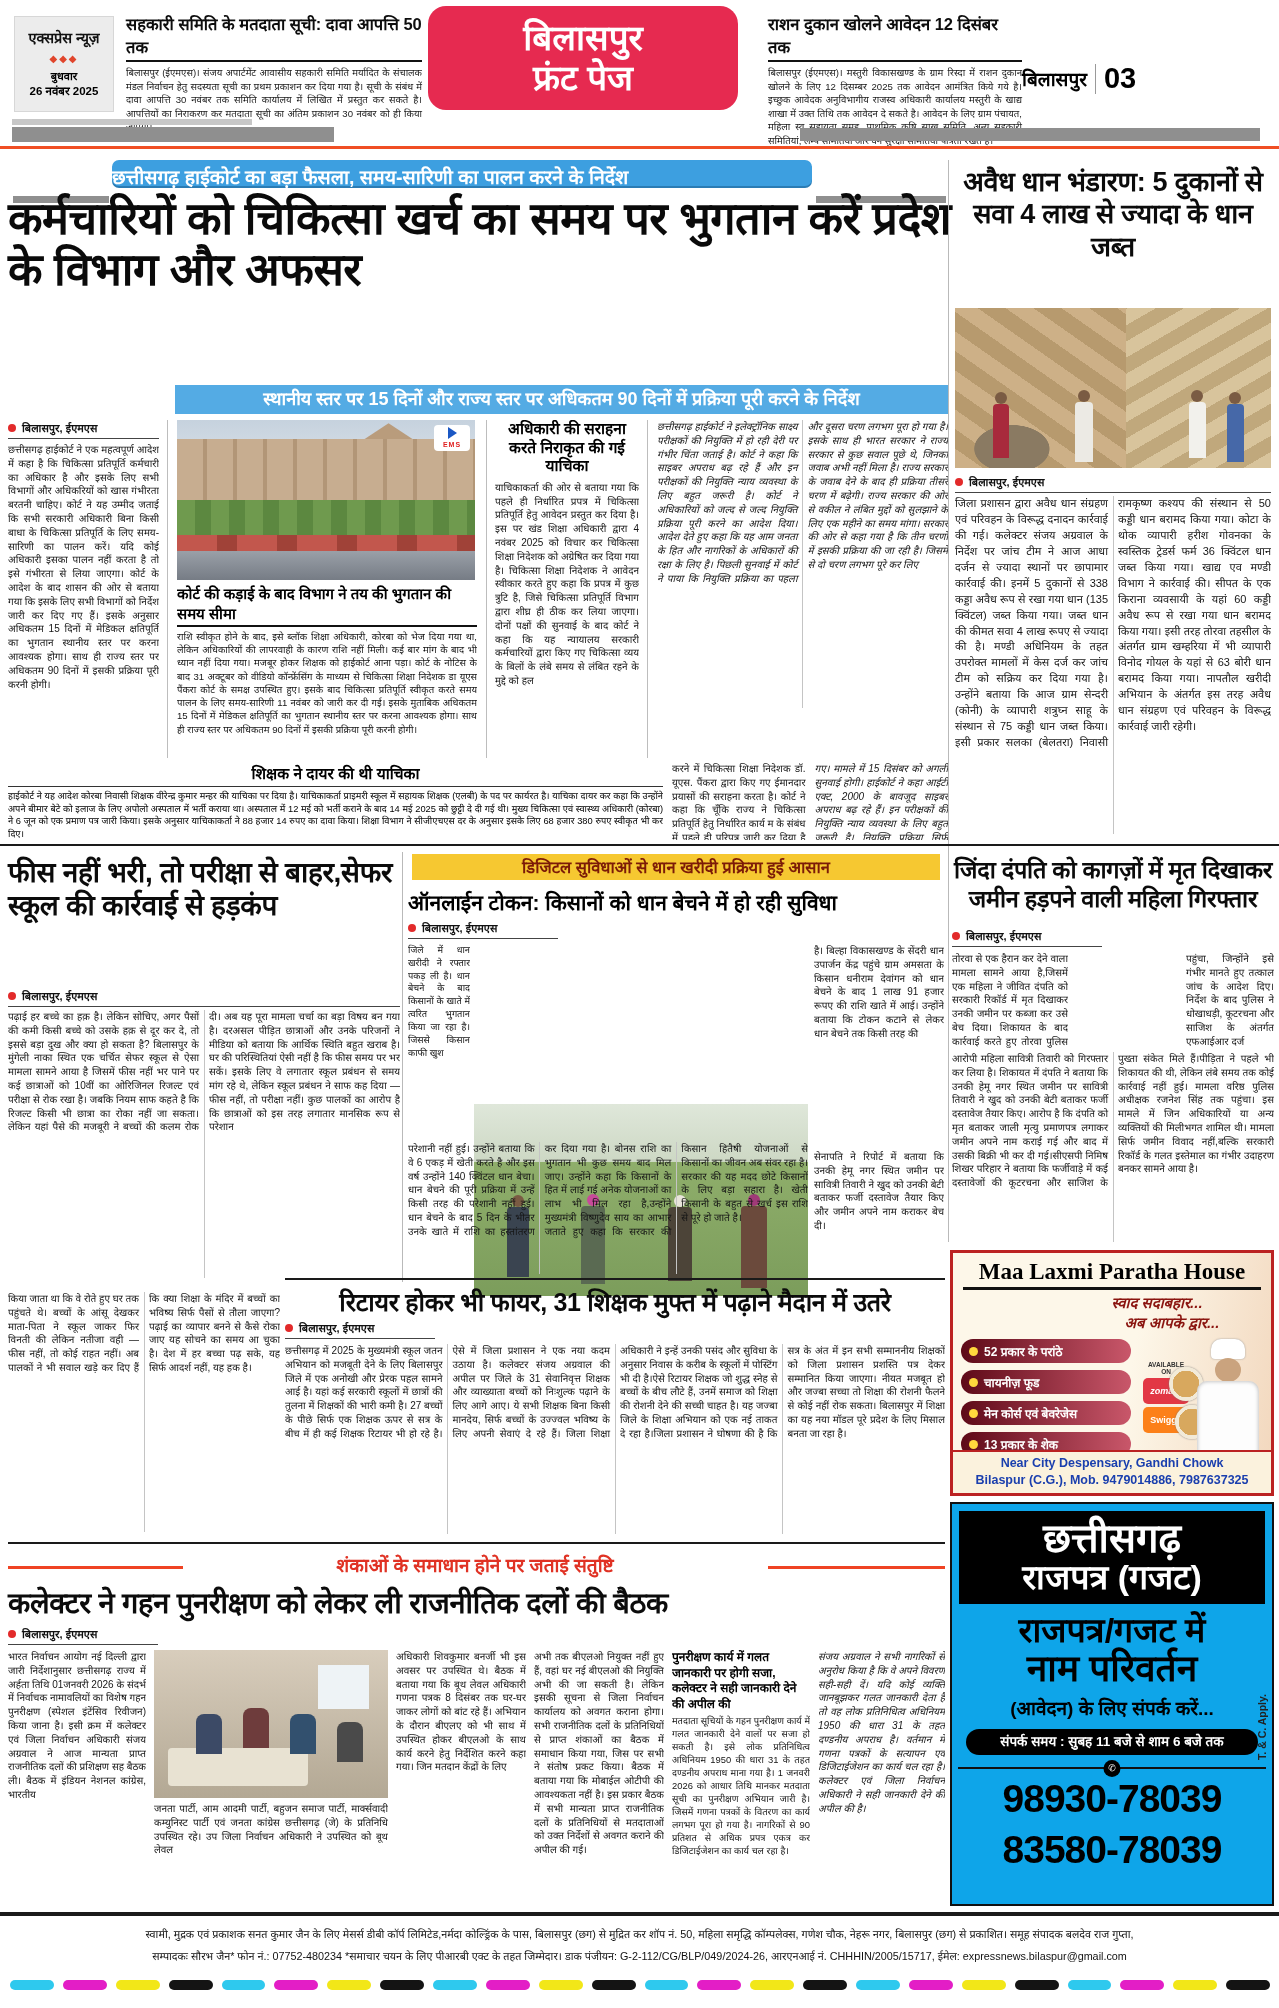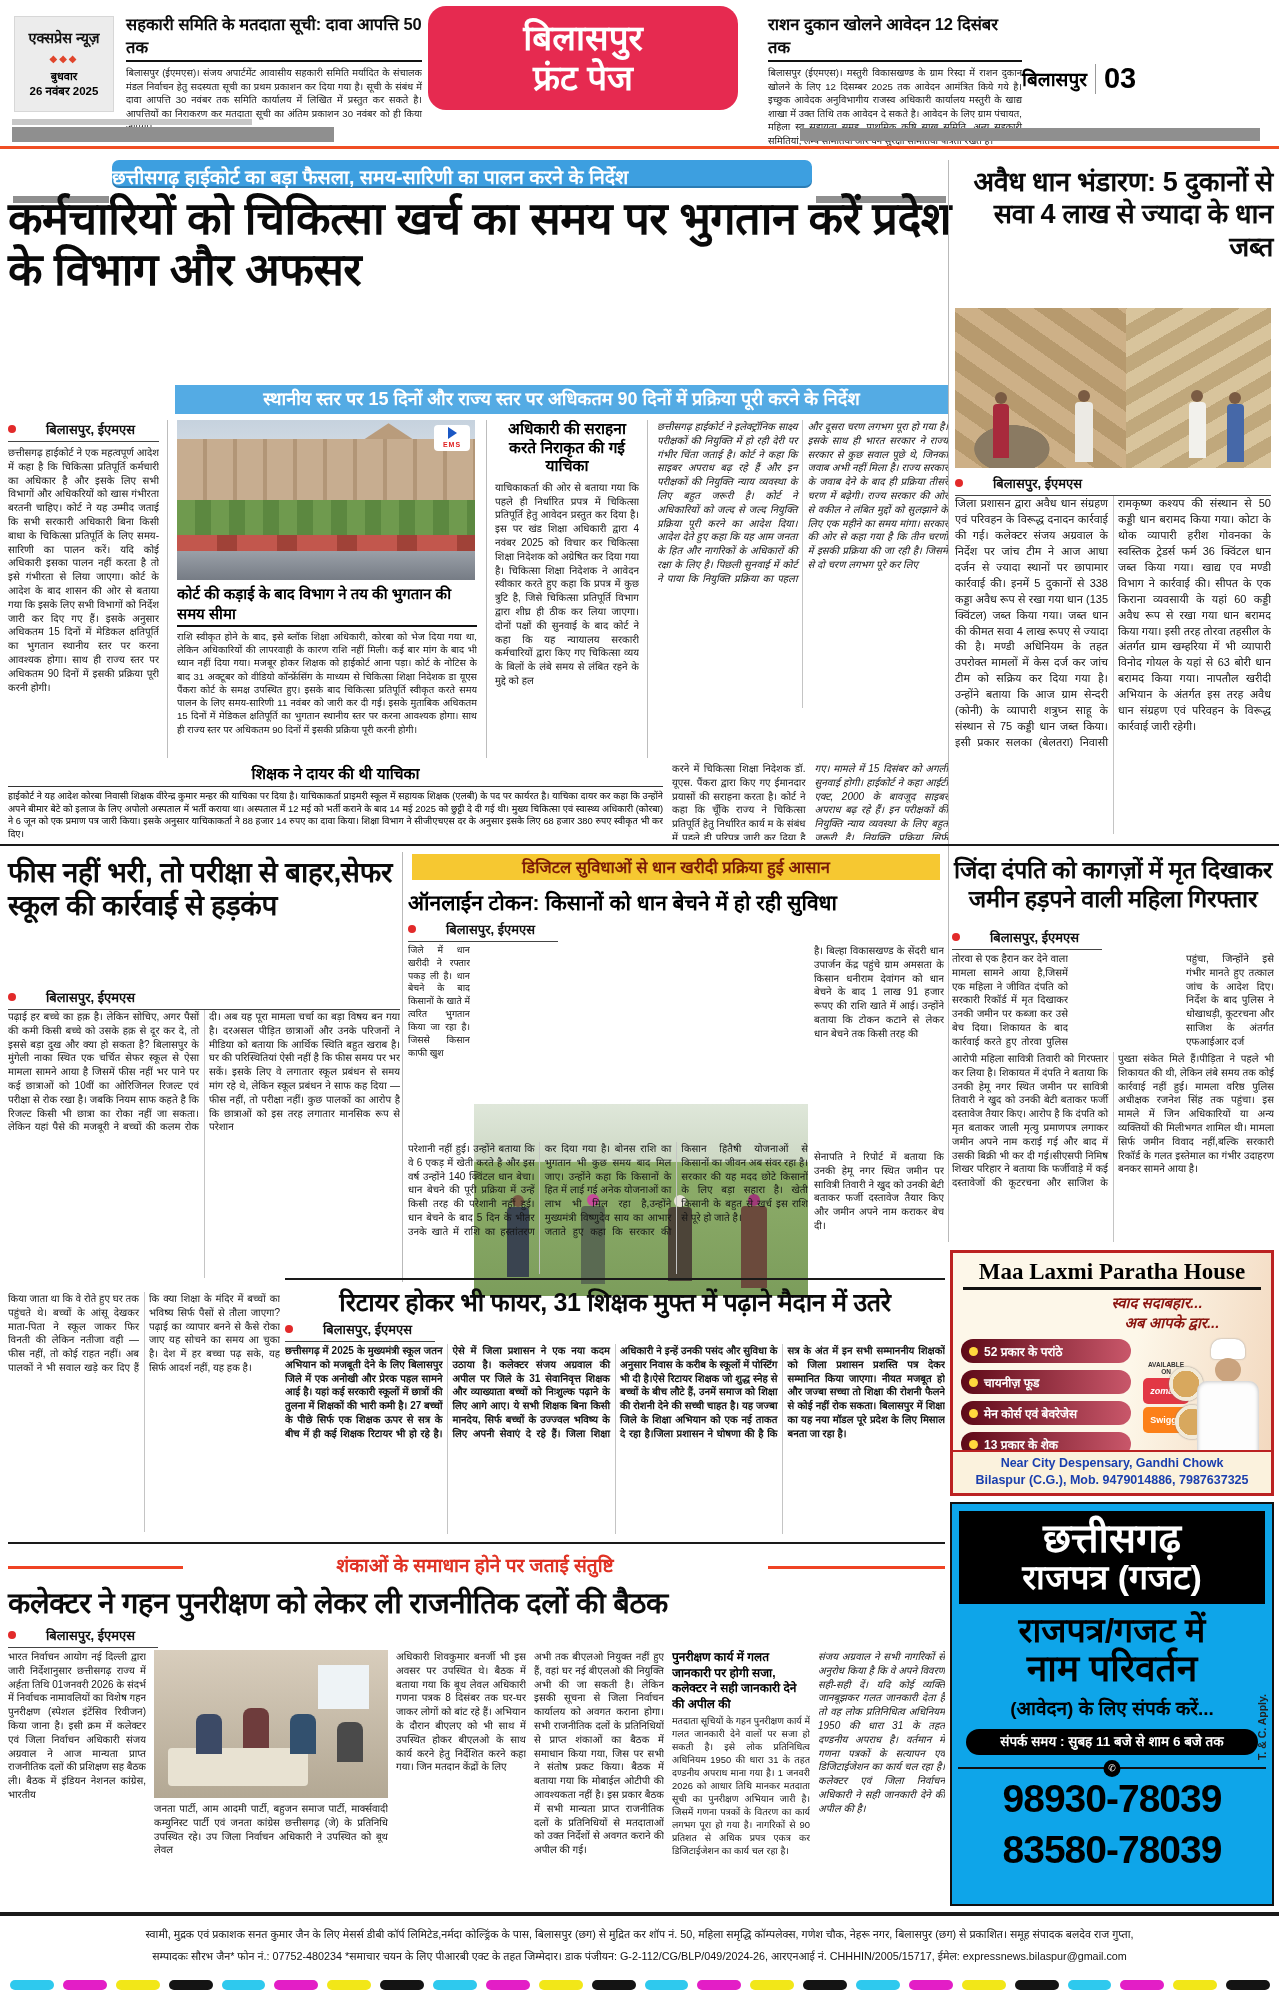--- a/index.html
+++ b/index.html
@@ -5,21 +5,21 @@
   * { margin:0; padding:0; box-sizing:border-box; }
   html,body { background:#dedede; }
   body { font-family:"Liberation Sans", sans-serif; }
   .sheet { position:relative; width:1279px; height:2008px; background:#fff; margin:0 auto; overflow:hidden; }
   .abs { position:absolute; }
   .bodytxt { font-size:10px; line-height:1.38; color:#151515; text-align:justify; overflow:hidden; }
   .bodytxt.it { font-style:italic; }
   .headline { font-weight:800; color:#0b0b0b; letter-spacing:-0.3px; }
   .byline { display:flex; align-items:center; gap:6px; border-bottom:1px solid #444; padding-bottom:3px; margin-bottom:4px; }
   .byline .dot { width:8px; height:8px; border-radius:50%; background:#e22a2a; flex:0 0 auto; }
-  .byline b { font-size:13px; color:#111;margin-left:24px; }
+  .byline b { font-size:11px; color:#111; }
   .vrule { background:#b9b9b9; width:1px; }
   .hrule { background:#1a1a1a; }
   .grayband { background:#8f8f8f; }
   .grayband.lt { background:#c7c7c7; }
   .orangerule { background:#f04e23; }
 
   
   .brandbox { left:14px; top:16px; width:100px; height:96px; background:#ececec; border:1px solid #d7d7d7; text-align:center; padding-top:10px; }
   .brandbox .nm { font-size:14.5px; font-weight:800; color:#111; }
   .brandbox .orn { color:#e0452c; font-size:10px; margin:6px 0 4px; letter-spacing:2px; }
@@ -74,21 +74,21 @@
   .meeting { background:linear-gradient(#d8cdbc,#b3a894); }
   .meeting .tbl { position:absolute; left:6%; bottom:8%; width:60%; height:26%; background:#e8e2d2; border-radius:4px; }
   .meeting .pp { position:absolute; width:26px; height:40px; border-radius:8px 8px 0 0; }
 
   
   .feeshead { font-size:28px; line-height:1.18; }
   .kicker-yellow { background:#f6c831; color:#7c1b07; font-size:16.5px; font-weight:800; text-align:center; height:26px; line-height:26px; }
   .tokenhead { font-size:21px; font-weight:800; text-align:left; }
   .landhead { font-size:23.5px; line-height:1.22; }
   .threecol { column-count:3; column-gap:10px; column-rule:1px solid #c4c4c4; }
-  .fourcol { column-count:4; column-gap:10px; column-rule:1px solid #c4c4c4;font-weight:bold; }
+  .fourcol { column-count:4; column-gap:10px; column-rule:1px solid #c4c4c4; }
 
   
   .kicker-red { color:#e03224; font-size:19px; font-weight:800; text-align:center; }
   .redline { background:#ef4323; height:3px; }
   .collectorhead { font-size:29px; }
   .colgrid { display:grid; grid-template-columns:138px 234px 130px 130px 138px 1fr; column-gap:8px; }
   .colgrid > div { overflow:hidden; }
   .subartHead { font-size:12px; font-weight:800; line-height:1.3; margin-bottom:3px; }
 
   
@@ -211,21 +211,21 @@
     <div class="ph">शिक्षक ने दायर की थी याचिका</div>
     <div class="pb">हाईकोर्ट ने यह आदेश कोरबा निवासी शिक्षक वीरेन्द्र कुमार मन्हर की याचिका पर दिया है। याचिकाकर्ता प्राइमरी स्कूल में सहायक शिक्षक (एलबी) के पद पर कार्यरत है। याचिका दायर कर कहा कि उन्होंने अपने बीमार बेटे को इलाज के लिए अपोलो अस्पताल में भर्ती कराया था। अस्पताल में 12 मई को भर्ती कराने के बाद 14 मई 2025 को छुट्टी दे दी गई थी। मुख्य चिकित्सा एवं स्वास्थ्य अधिकारी (कोरबा) ने 6 जून को एक प्रमाण पत्र जारी किया। इसके अनुसार याचिकाकर्ता ने 88 हजार 14 रुपए का दावा किया। शिक्षा विभाग ने सीजीएचएस दर के अनुसार इसके लिए 68 हजार 380 रुपए स्वीकृत भी कर दिए।</div>
   </div>
   <div class="abs tails">
     <div class="bodytxt" style="height:78px;">करने में चिकित्सा शिक्षा निदेशक डॉ. यूएस. पैंकरा द्वारा किए गए ईमानदार प्रयासों की सराहना करता है। कोर्ट ने कहा कि चूँकि राज्य ने चिकित्सा प्रतिपूर्ति हेतु निर्धारित कार्य म के संबंध में पहले ही परिपत्र जारी कर दिया है और याचिकाकर्ता की शिकायत का निवारण राज्य द्वारा जारी परिपत्र के अनुसार किया जाएगा, अत याचिका निराकृत की जाती है।</div>
     <div class="bodytxt it" style="height:78px;">गए। मामले में 15 दिसंबर को अगली सुनवाई होगी। हाईकोर्ट ने कहा आईटी एक्ट, 2000 के बावजूद साइबर अपराध बढ़ रहे हैं। इन परीक्षकों की नियुक्ति न्याय व्यवस्था के लिए बहुत जरूरी है। नियुक्ति प्रक्रिया सिर्फ कागजी कार्रवाई न समझा जाए, यह न्याय दिलाने के लिए बहुत जरूरी है। कोर्ट ने अधिकारियों को जल्द से जल्द नियुक्ति प्रक्रिया पूरी करने कहा।</div>
   </div>
 
   <div class="abs vrule" style="left:948px; top:160px; height:1082px;"></div>
 
-  <div class="abs headline" style="left:953px; top:166px; width:320px; font-size:27px; line-height:1.2; text-align:right;">अवैध धान भंडारण: 5 दुकानों से सवा 4 लाख से ज्यादा के धान जब्त</div>
+  <div class="abs headline" style="left:953px; top:166px; width:320px; font-size:27px; line-height:1.2; text-align:center;">अवैध धान भंडारण: 5 दुकानों से सवा 4 लाख से ज्यादा के धान जब्त</div>
 
   <div class="abs photo" style="left:955px; top:308px; width:316px; height:160px;">
     <div class="sacks"></div>
     <div class="sacks2"></div>
     <div class="person" style="left:12%; bottom:6%; width:16px; height:54px; background:#a82a3c;">
         <span class="head-c"></span>
       </div>
     <div class="person" style="left:38%; bottom:4%; width:18px; height:60px; background:#eceae4;">
         <span class="head-c"></span>
       </div>

